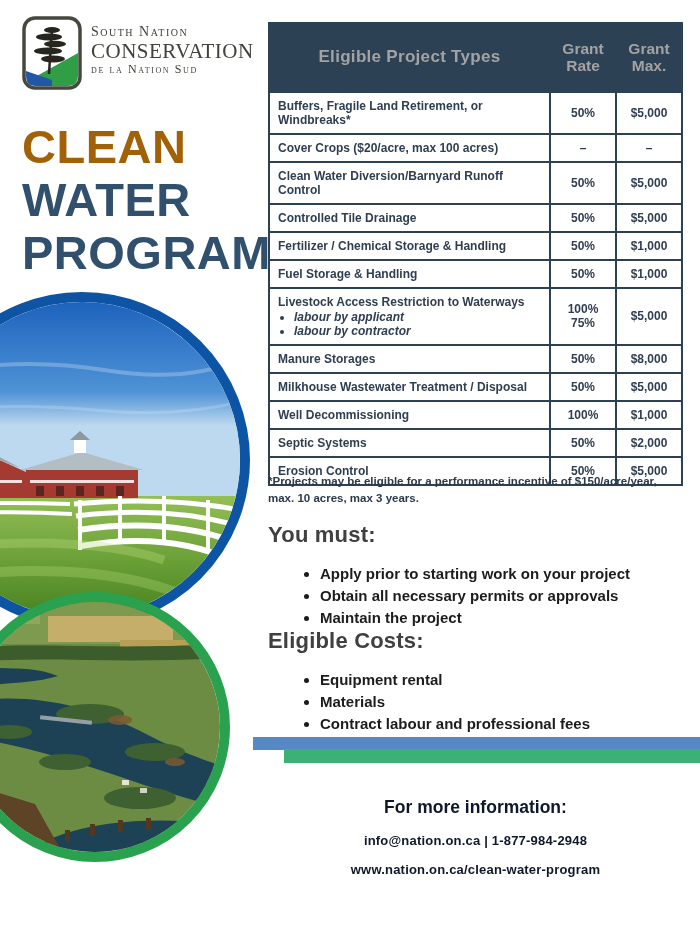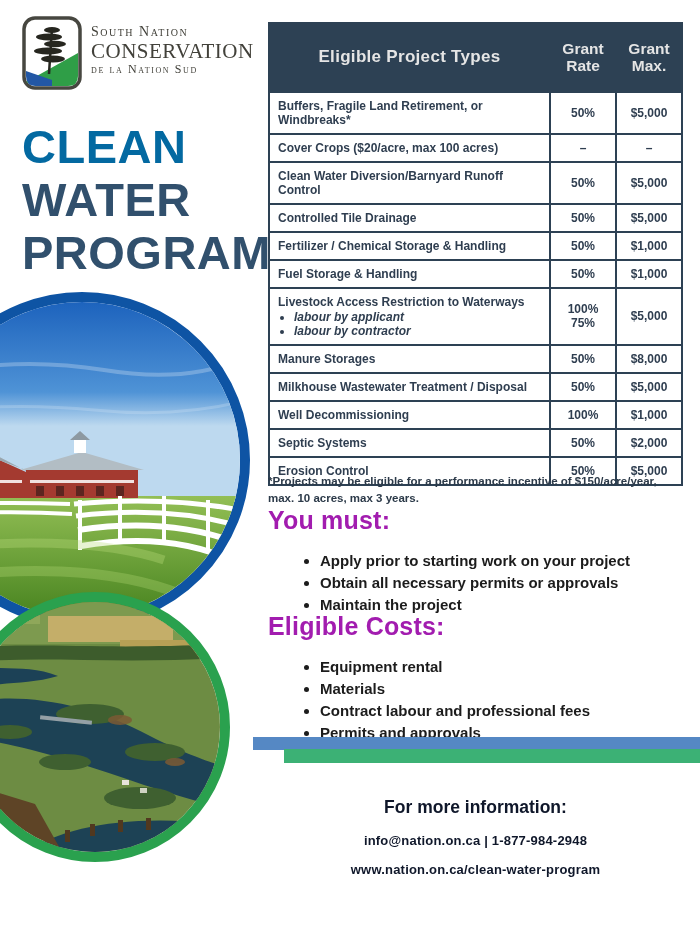--- a/index.html
+++ b/index.html
@@ -16,50 +16,50 @@
   
   .logo { position: absolute; left: 22px; top: 16px; display: flex; gap: 9px; }
   .logo-text { margin-top: 8px; color: #42413a; font-family: "Liberation Serif", serif; }
   .logo-line1 { font-size: 14px; font-variant: small-caps; letter-spacing: 1.5px; }
   .logo-line2 { font-size: 21px; letter-spacing: 0.5px; line-height: 22px; }
   .logo-line3 { font-size: 12px; font-variant: small-caps; letter-spacing: 1.6px; }
 
   
   .title { position: absolute; left: 22px; top: 120px; font-weight: bold;
            font-size: 47px; line-height: 53px; letter-spacing: 0.5px; }
-  .title .t1 { color: #0369a1; }
+  .title .t1 { color: #a16207; }
   .title .t2, .title .t3 { color: #31506d; }
 
   
   .photo-circle { position: absolute; border-radius: 50%; overflow: hidden; }
   .photo-circle.farm  { left: -86px; top: 292px; width: 336px; height: 336px; border: 10px solid #0e54a4; z-index: 1; }
   .photo-circle.aerial{ left: -40px; top: 592px; width: 270px; height: 270px; border: 10px solid #2aa14e; z-index: 2; }
   .photo-circle svg { display: block; }
 
   
   .table-wrap { position: absolute; left: 268px; top: 22px; }
   table.grant { border-collapse: collapse; table-layout: fixed; width: 413px; }
   table.grant th, table.grant td { border: 2px solid #2d4154; }
-  table.grant thead th { background: #2d4154; color: #e5e5e5; height: 55px; vertical-align: middle; }
+  table.grant thead th { background: #2d4154; color: #a3a3a3; height: 55px; vertical-align: middle; }
   th.h-type { font-size: 17px; letter-spacing: 0.3px; }
   th.h-rate, th.h-max { font-size: 15.5px; line-height: 1.12; padding: 16px 6px; }
   table.grant td { color: #2f3e50; font-size: 12px; font-weight: 700; }
   td.c-type { padding: 6px 4px 6px 8px; }
   td.c-rate, td.c-max { text-align: center; padding: 6px 2px; white-space: pre-line; }
   .cell-bullets { margin: 1px 0 0 0; padding-left: 16px; list-style: disc; font-style: italic; }
   .cell-bullets li { font-size: 12px; }
 
   
   .footnote { position: absolute; left: 268px; top: 473px; width: 412px;
               font-size: 11.5px; font-weight: 700; color: #2c3a49;
               line-height: 1.5; white-space: pre-line; }
 
   
   .section { position: absolute; left: 268px; }
-  .section h2 { font-size: 25px; color: #a21caf; letter-spacing: 0.2px; }
+  .section h2 { font-size: 22px; color: #404040; letter-spacing: 0.2px; margin-top: 16px; }
   .section ul { margin-top: 15px; padding-left: 52px; list-style: disc; }
   .section li { font-size: 15px; font-weight: 600; color: #1c1c1c; line-height: 22px; }
   .sec-you { top: 506px; }
   .sec-costs { top: 612px; }
 
   
   .bar { position: absolute; }
   .bar-blue  { left: 253px; top: 737px; width: 447px; height: 13px; background: #5588c4; }
   .bar-green { left: 284px; top: 749px; width: 416px; height: 14px; background: #3cb175; }
 

